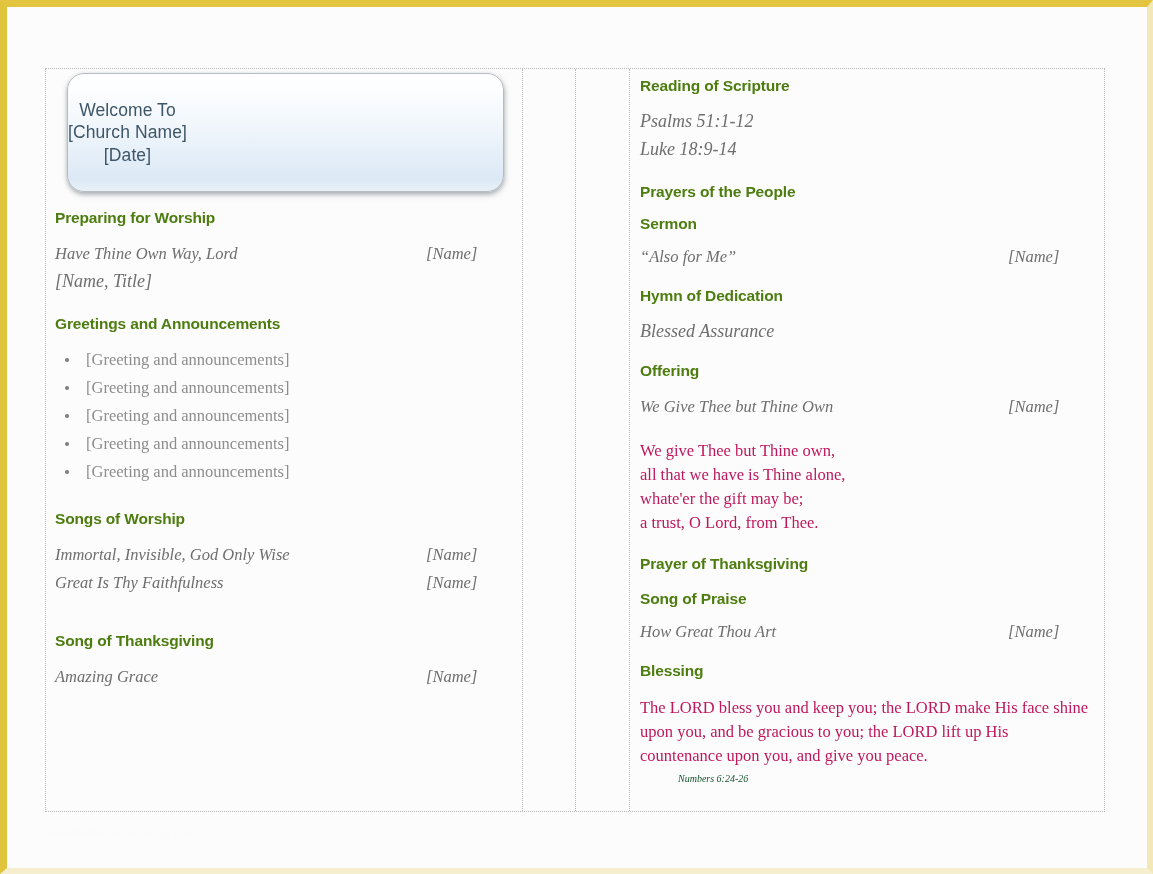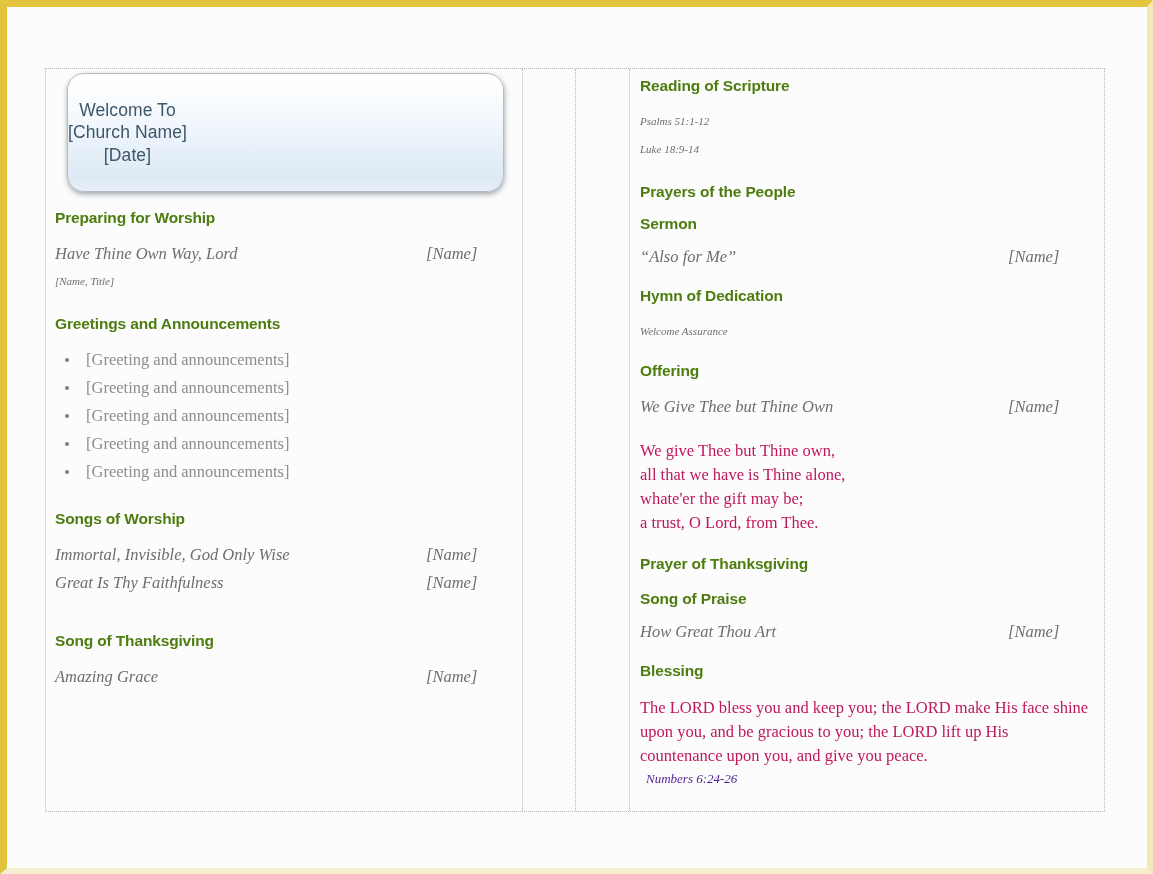--- a/index.html
+++ b/index.html
@@ -121,21 +121,21 @@
     margin-left: auto;
     flex: 0 0 auto;
     text-align: left;
   }
   .col-main-left .entry .who  { width: 86px; }
   .col-main-right .entry .who { width: 86px; }
 
   .plain {
     font-family: "Liberation Serif", serif;
     font-style: italic;
-    font-size: 11px;
+    font-size: 18px;
     line-height: 21px;
     color: #6e6e6e;
   }
 
   .body-serif {
     font-family: "Liberation Serif", serif;
     font-style: normal;
     font-size: 16.5px;
     line-height: 24px;
     color: #be185d;
@@ -161,24 +161,25 @@
     top: 12px;
     width: 4px;
     height: 4px;
     border-radius: 50%;
     background: #7d7d7d;
   }
 
   .ref-line {
     font-family: "Liberation Serif", serif;
     font-style: italic;
-    font-size: 13px;
+    font-size: 10px;
     line-height: 22px;
-    color: #4c1d95;
+    color: #14532d;
     padding-left: 6px;
+    margin-left: 32px;
   }
 
   
   .sp-7  { height: 7px; }
   .sp-9  { height: 9px; }
   .sp-13 { height: 13px; }
   .sp-16 { height: 16px; }
   .sp-19 { height: 19px; }
   .sp-22 { height: 22px; }
 
@@ -296,21 +297,21 @@
         <div class="entry">
           <span class="title">“Also for Me”</span>
           <span class="who">[Name]</span>
         </div>
 
         <div class="sp-19"></div>
 
         <h2 class="section">Hymn of Dedication</h2>
         <div class="sp-16"></div>
 
-        <div class="plain">Welcome Assurance</div>
+        <div class="plain">Blessed Assurance</div>
 
         <div class="sp-19"></div>
 
         <h2 class="section">Offering</h2>
         <div class="sp-16"></div>
 
         <div class="entry">
           <span class="title">We Give Thee but Thine Own</span>
           <span class="who">[Name]</span>
         </div>

